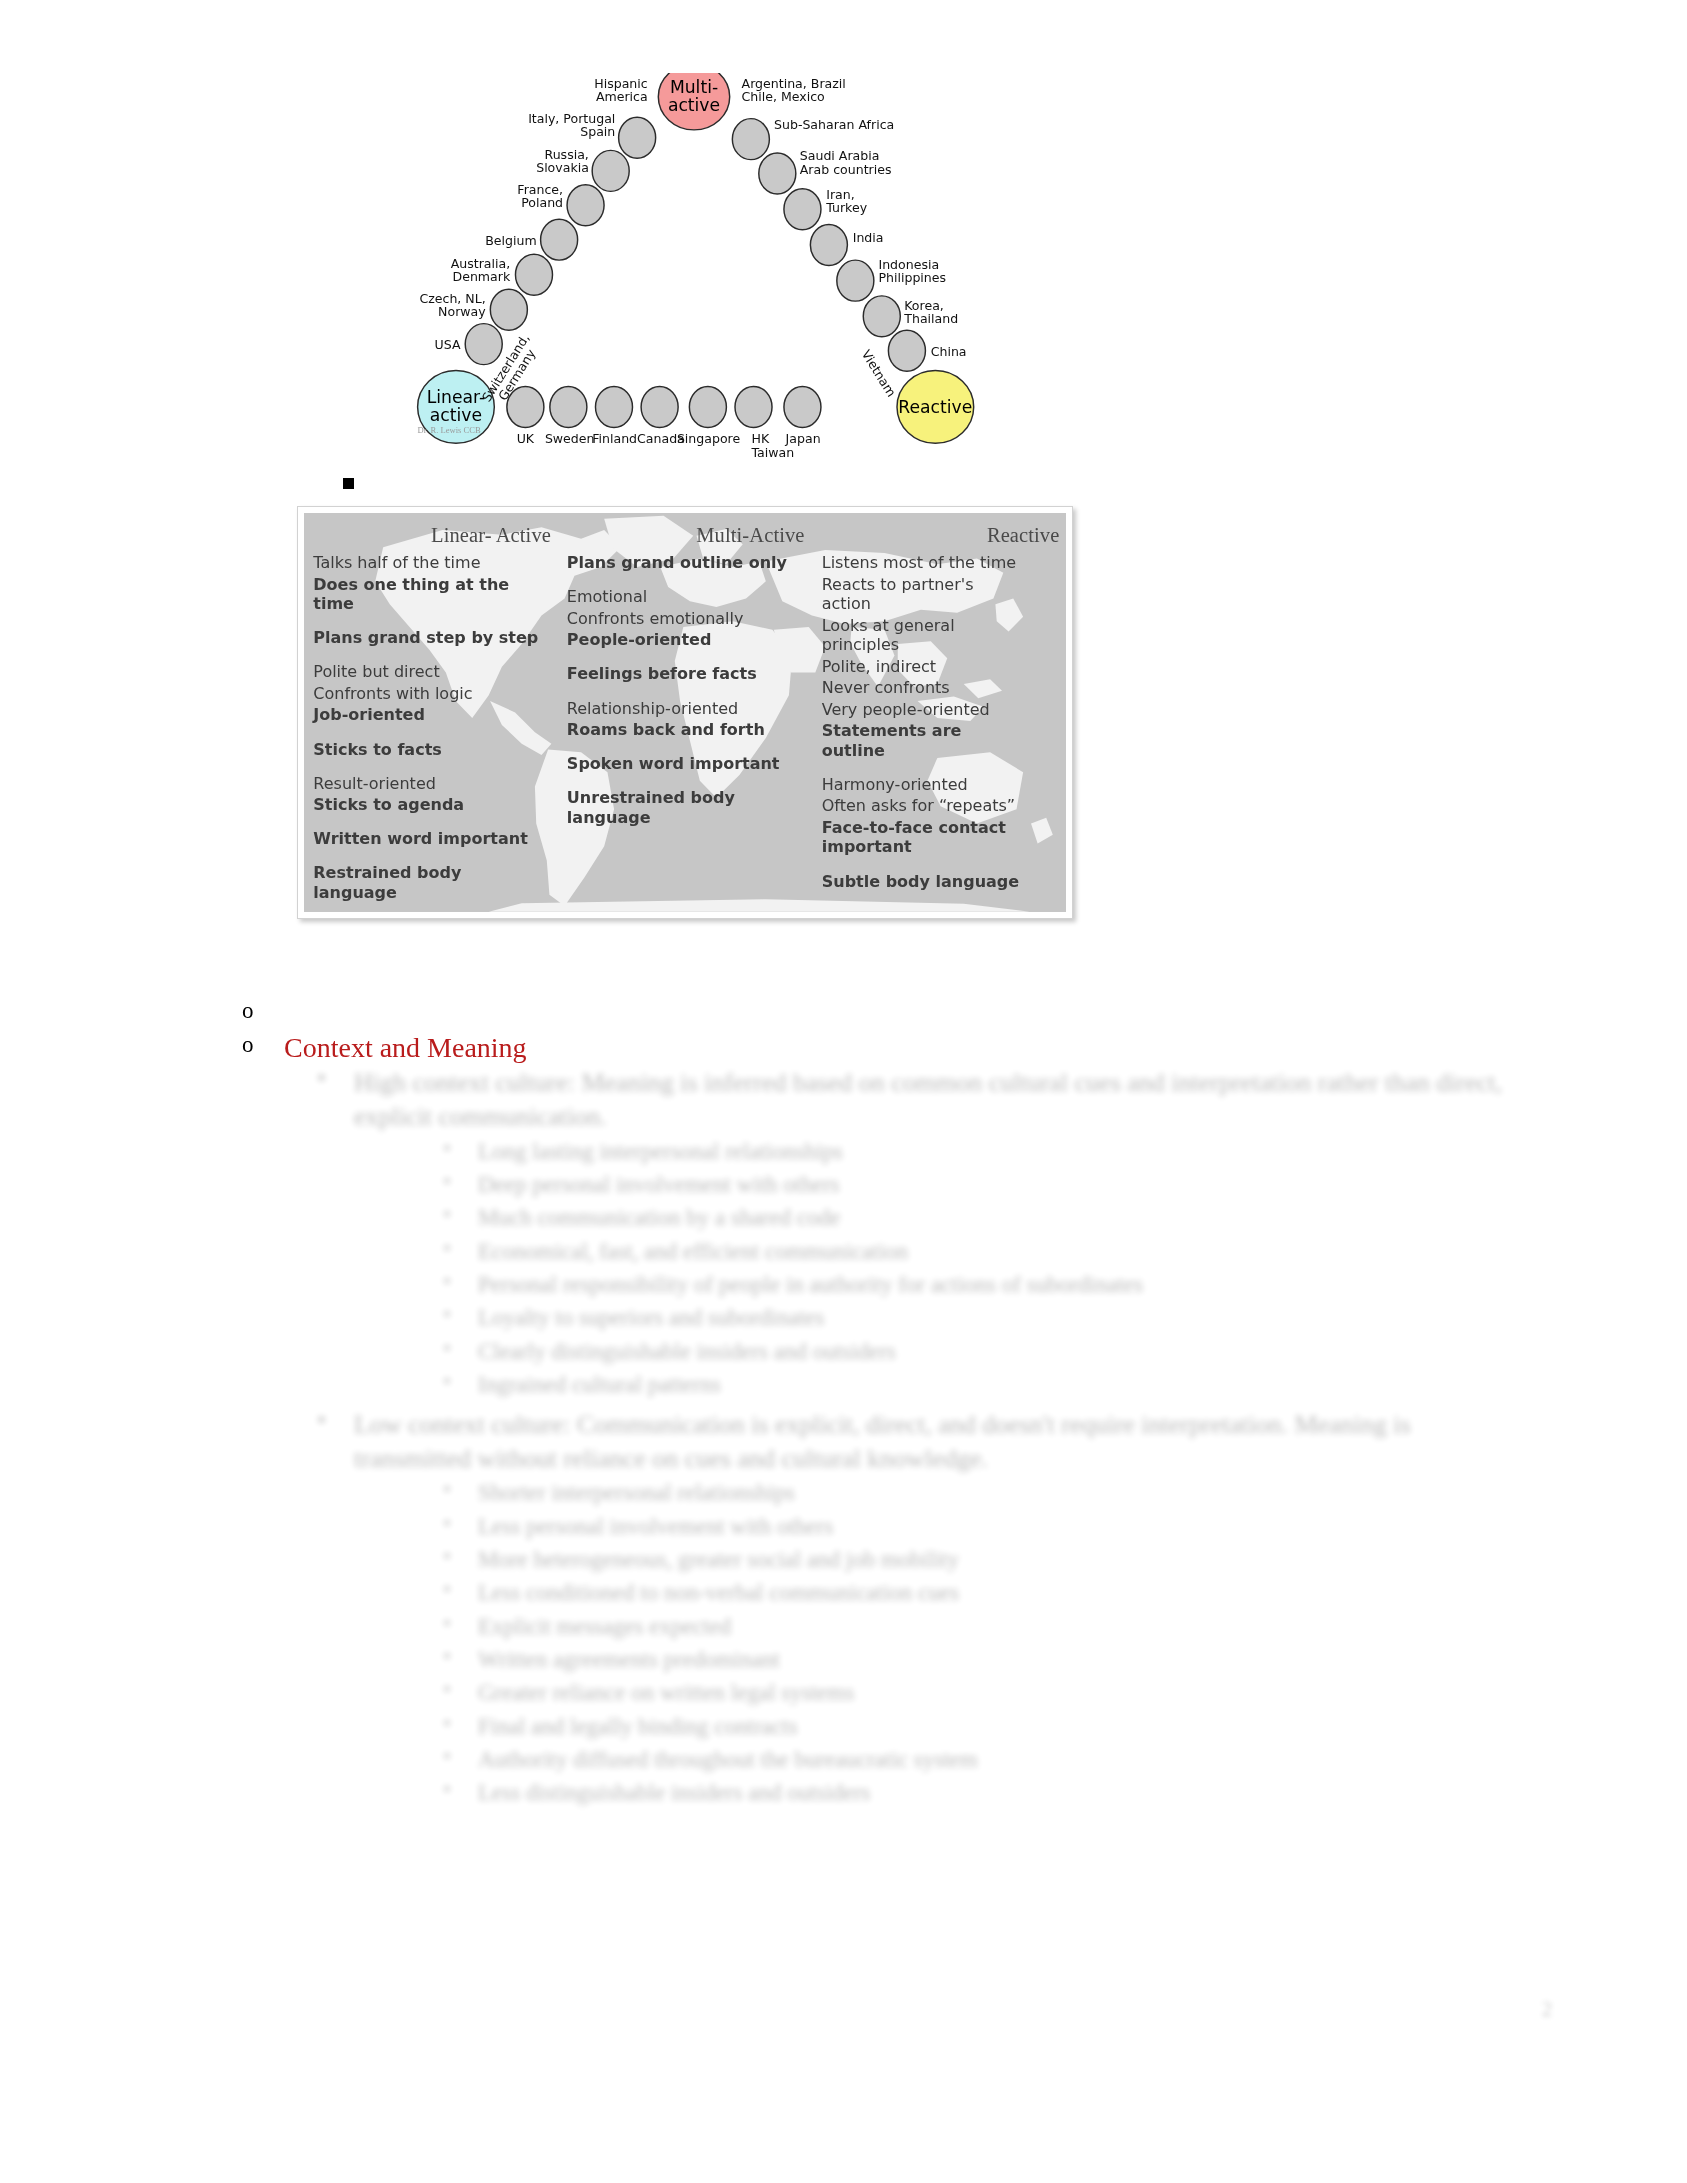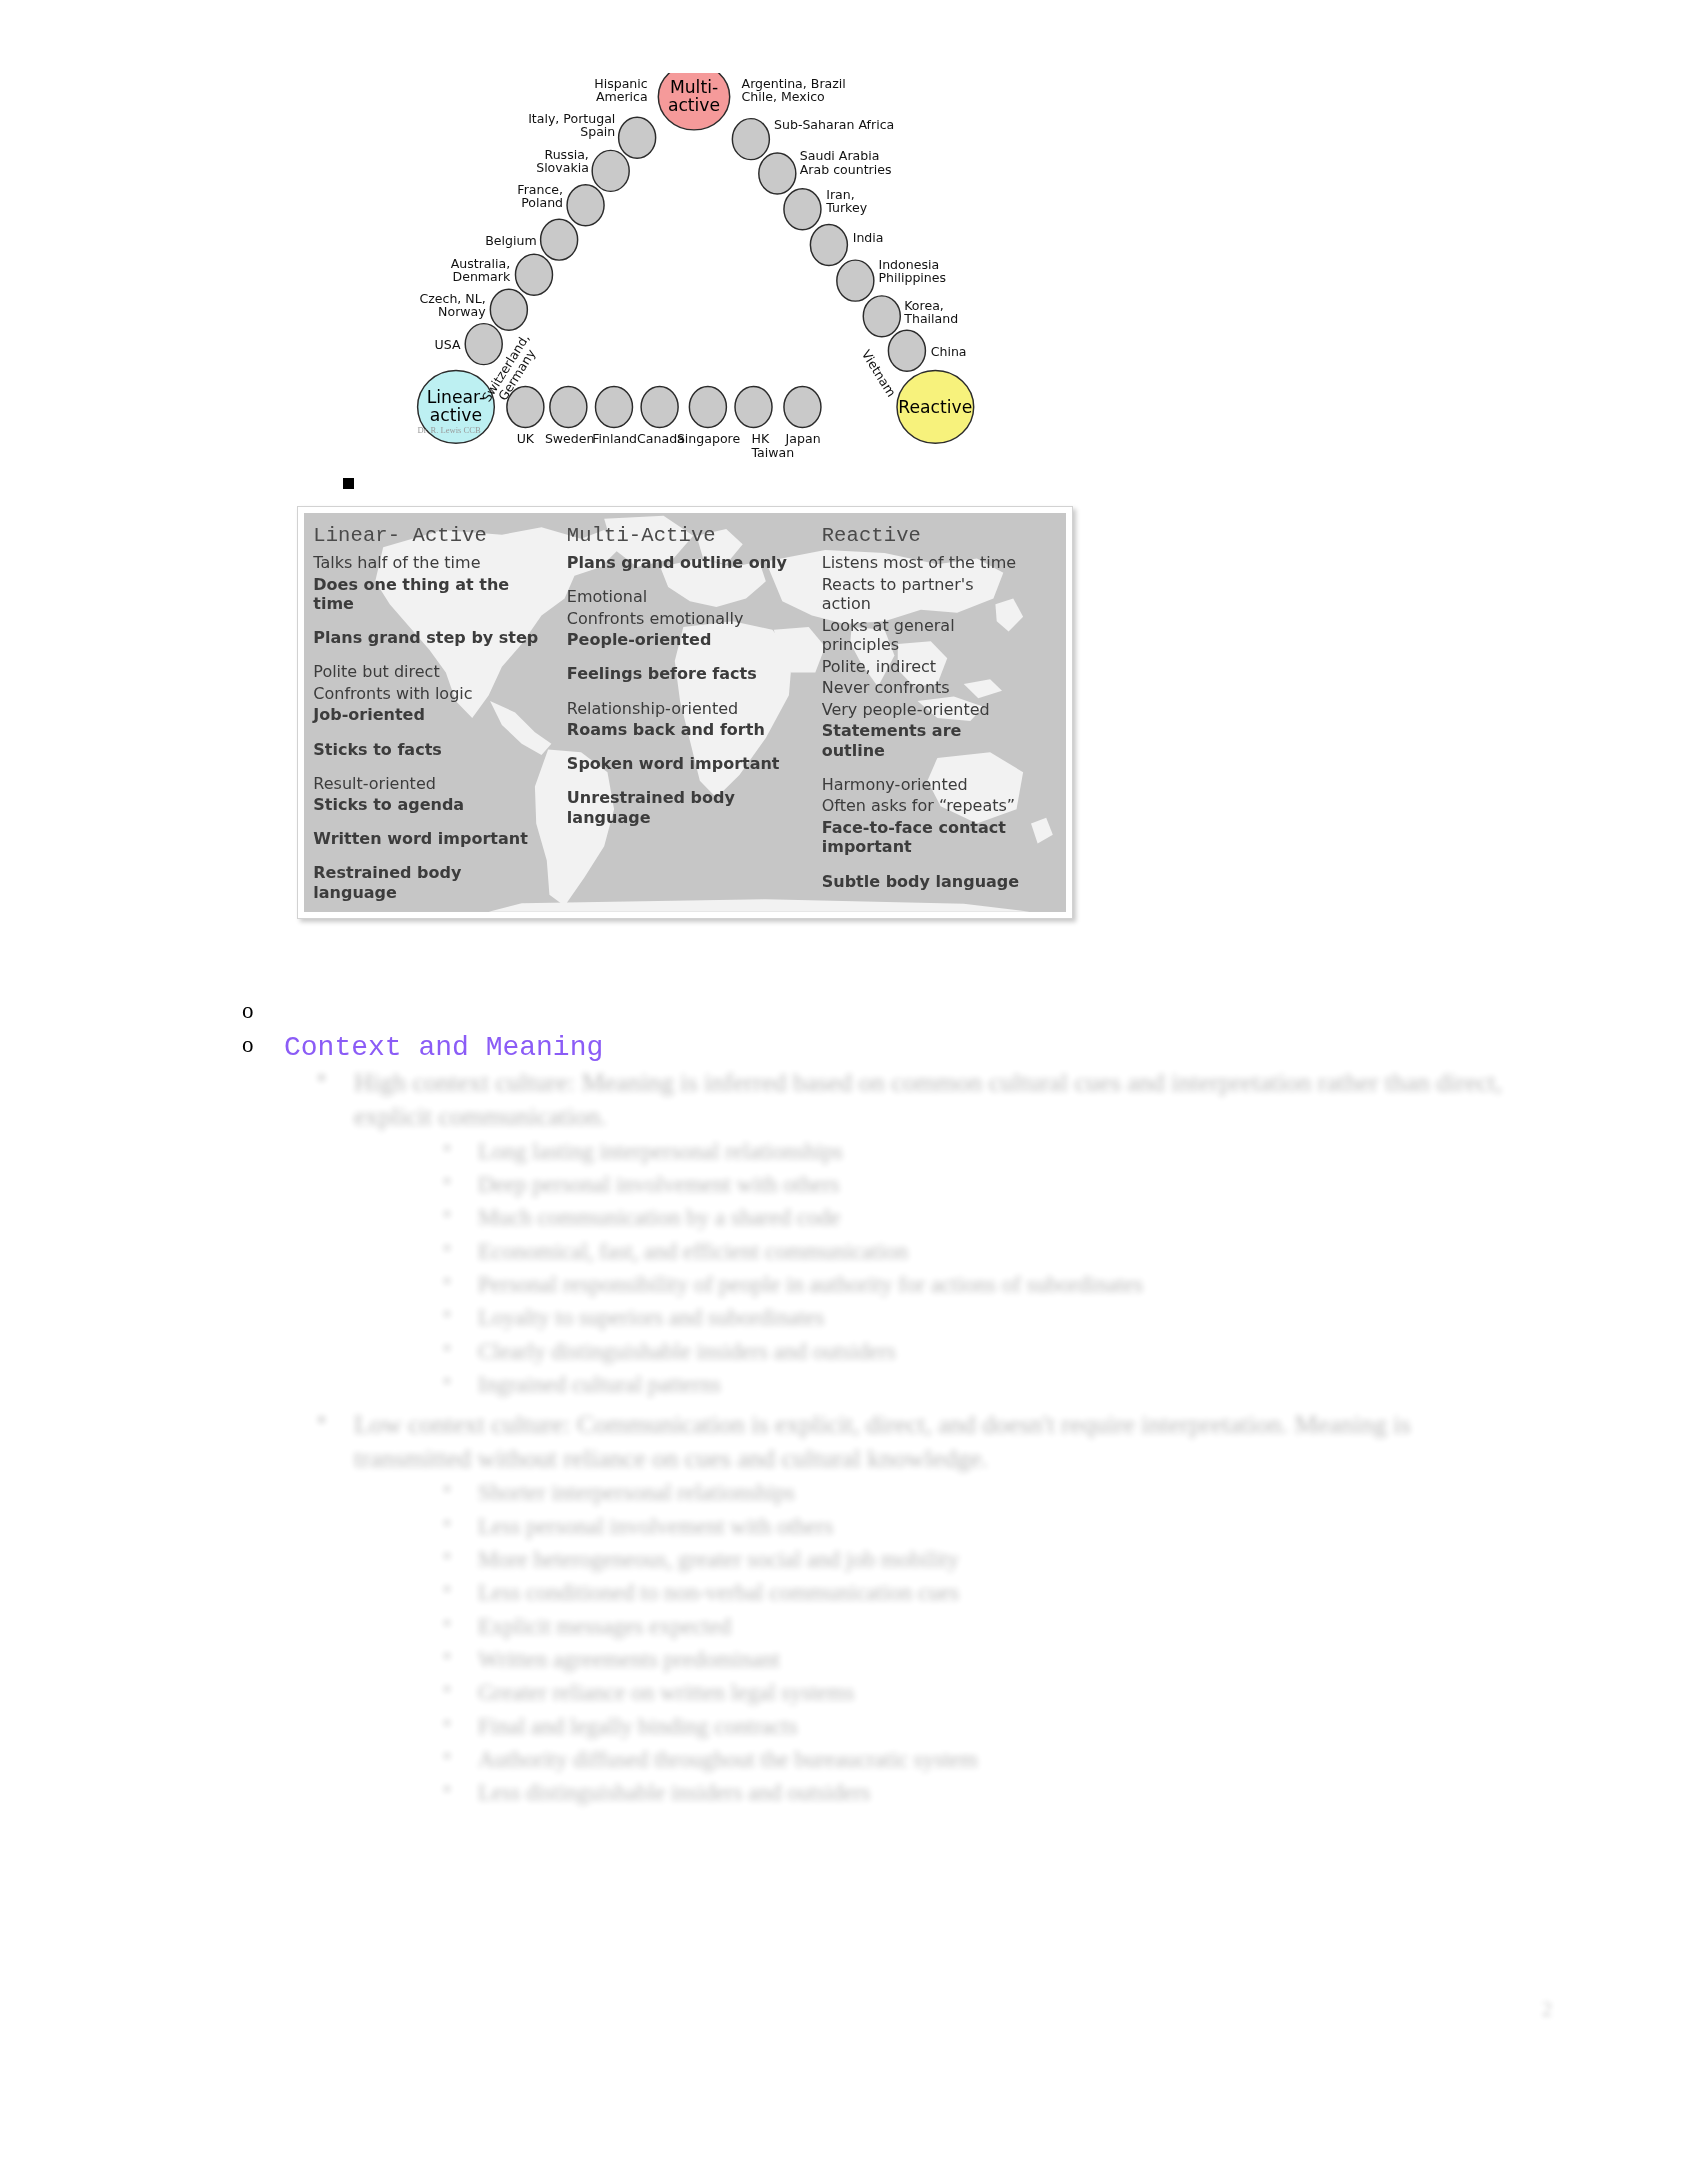--- a/index.html
+++ b/index.html
@@ -92,24 +92,24 @@
 
   #comparison-columns {
     position: relative;
     display: flex;
     z-index: 2;
   }
   .cmp-col { flex: 1 1 0; padding: 0 6.6px 0 9.3px; }
   .cmp-col.col-reactive { padding-left: 10.6px; }
 
   .cmp-header {
-    font-family: Liberation Mono, monospace;
+    font-family: Liberation Serif, serif;
     font-size: 20.5px;
     color: #4a4a4a;
-    text-align: left;
+    text-align: right;
     margin: 0 0 6.6px 0;
     letter-spacing: 0.1px;
   }
   .cmp-group { margin-bottom: 14.6px; }
   .cmp-group:last-child { margin-bottom: 0; }
   .cmp-item {
     font-family: "DejaVu Sans", sans-serif;
     font-size: 16px;
     line-height: 1.22;
     color: #3c3c3c;
@@ -126,23 +126,23 @@
   }
   .bullet-o {
     font-family: "Liberation Serif", serif;
     font-size: 23px;
     color: #000;
     line-height: 1;
     width: 42px;
     flex: 0 0 42px;
   }
   .outline-heading {
-    font-family: Liberation Mono, monospace;
+    font-family: Liberation Serif, serif;
     font-size: 28px;
-    color: #8b5cf6;
+    color: #b91c1c;
     line-height: 1.05;
   }
 
   #outline-empty-row { left: 242px; top: 999px; }
   #outline-context-row { left: 242px; top: 1033px; }
 
   
   #blurred-body {
     position: absolute;
     left: 318px;

